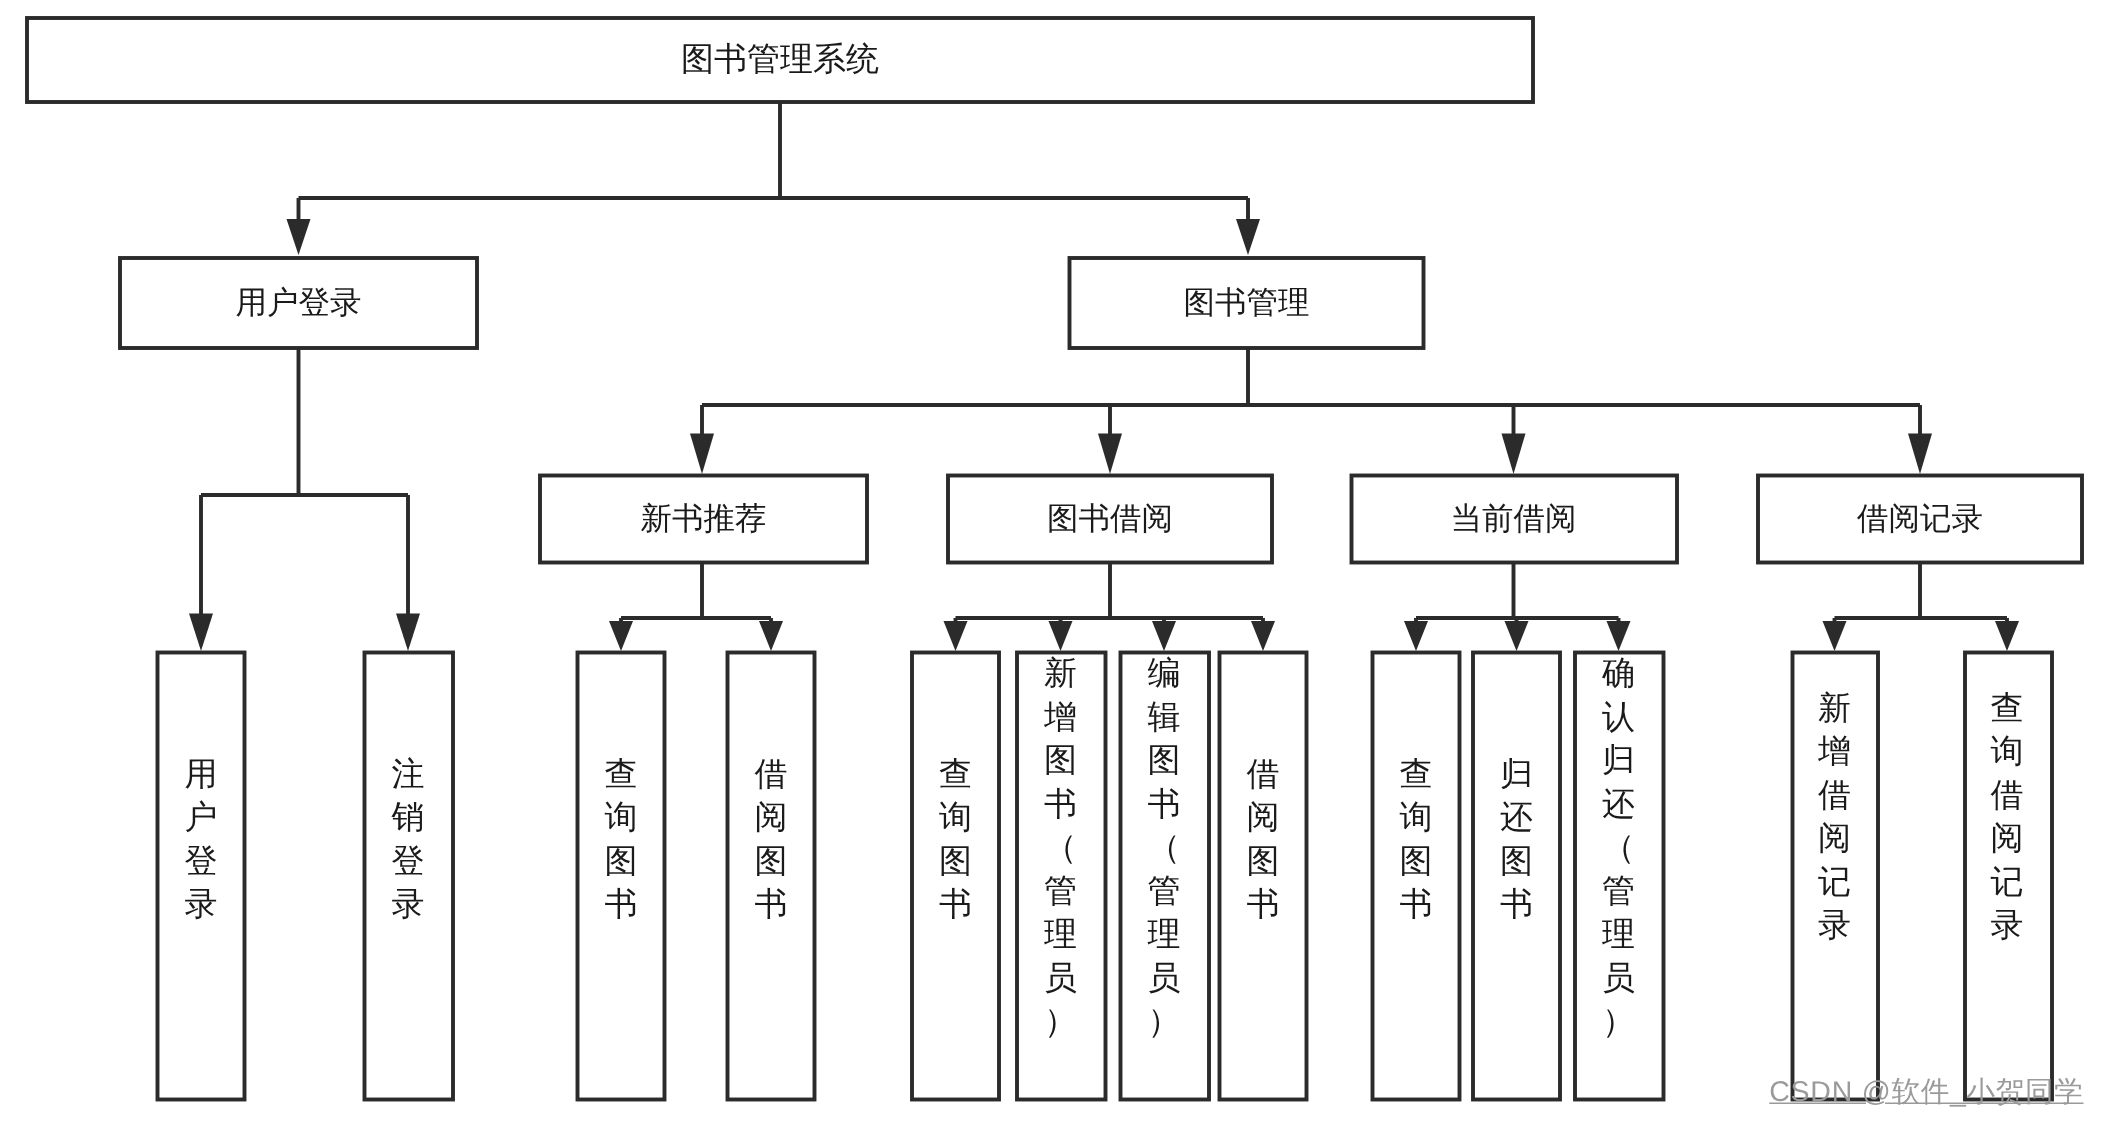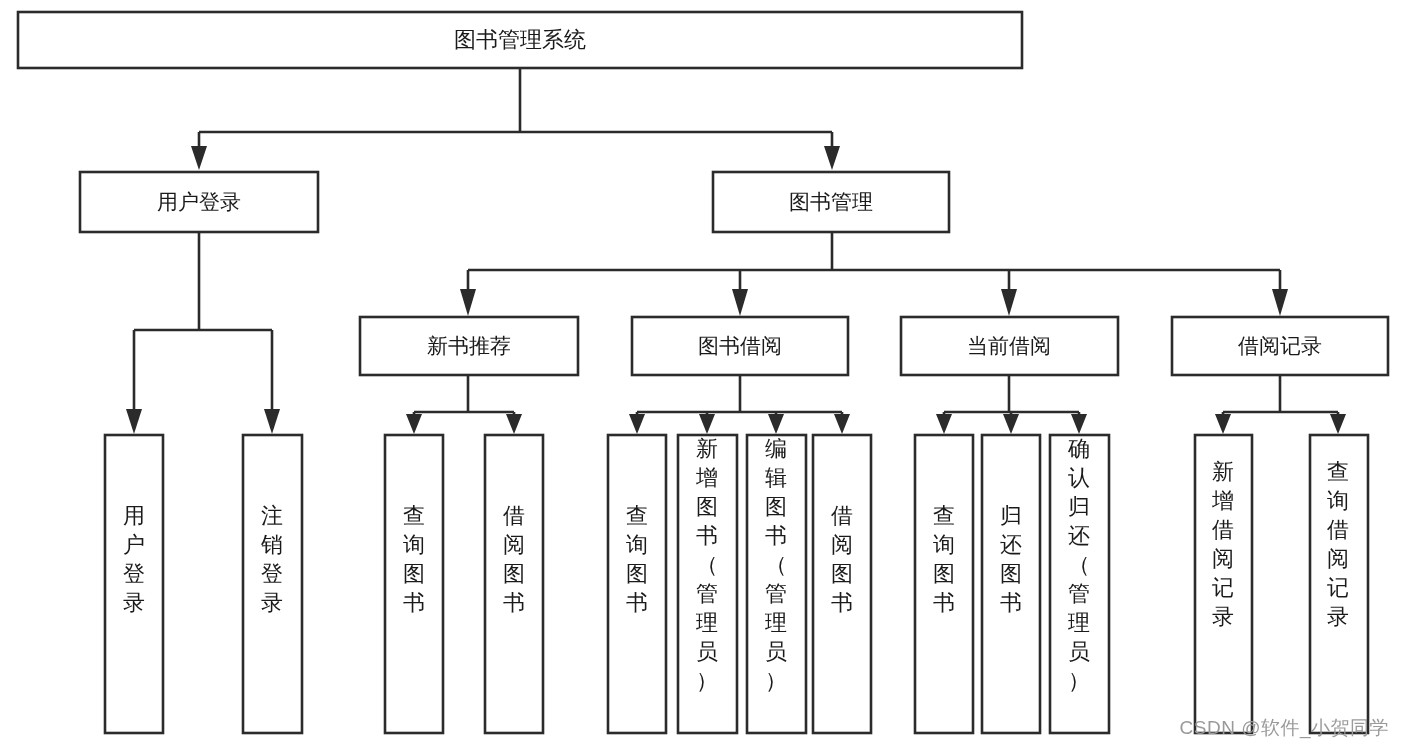--- a/index.html
+++ b/index.html
@@ -52,20 +52,21 @@
   .watermark {
     position: absolute;
     right: 16px;
     bottom: 6px;
     font-family: "Liberation Sans", "DejaVu Sans", sans-serif;
     font-size: 19px;
     color: #9a9a9a;
     white-space: nowrap;
     letter-spacing: 0.5px;
     pointer-events: none;
+    text-decoration: underline;
   }
 </style>
 </head>
 <body>
 
 <svg id="diagram" viewBox="0 0 1405 747">
 
   <g>
     <path class="connector" d="M520,68 L520,132"></path>
     <path class="connector" d="M199,132 L832,132"></path>

